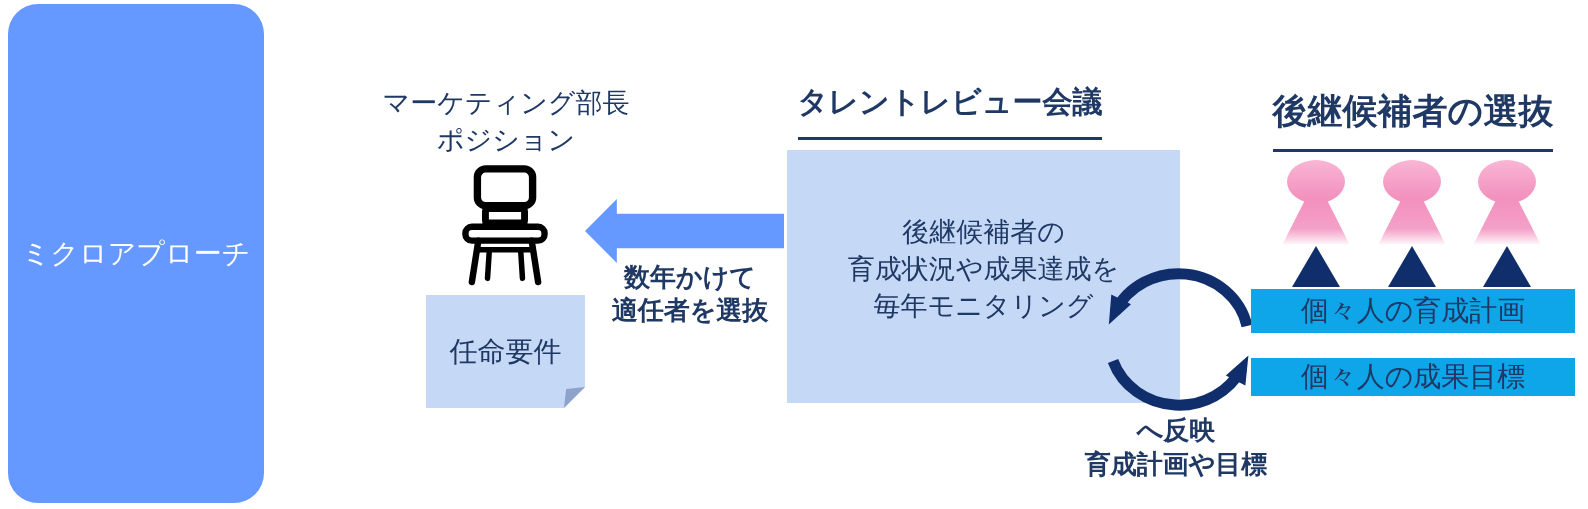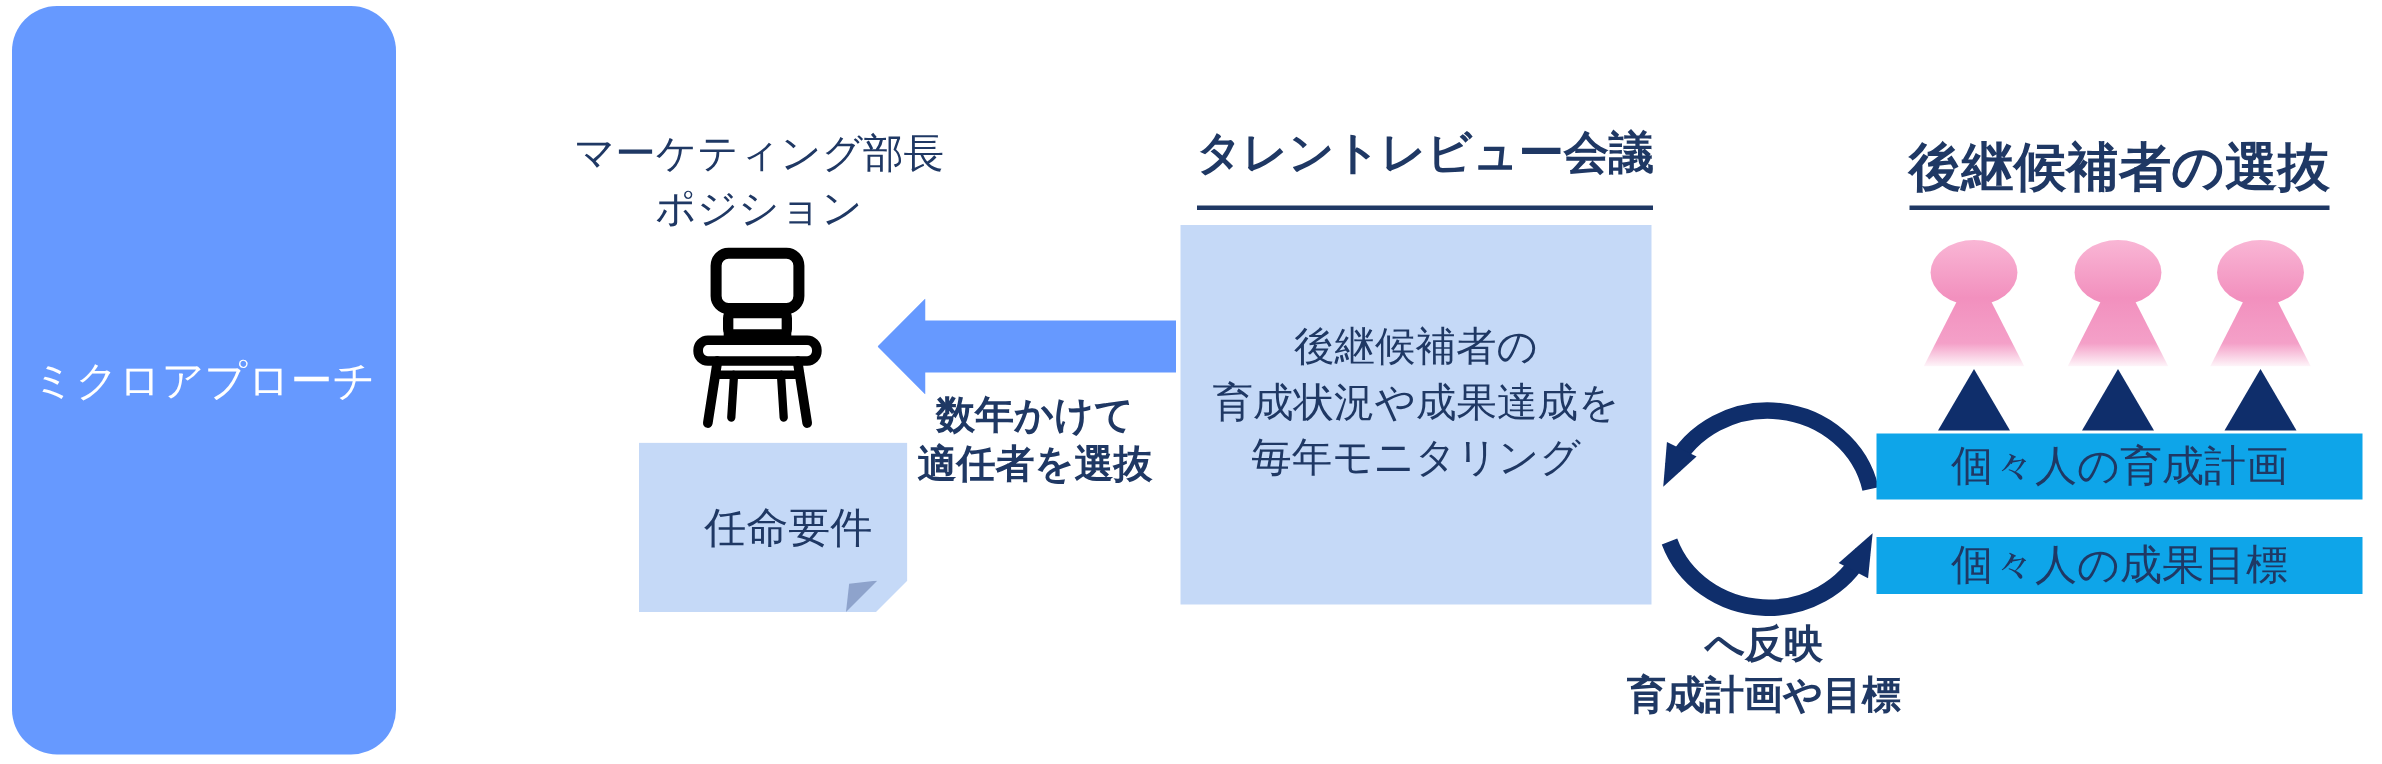--- a/index.html
+++ b/index.html
@@ -20,48 +20,47 @@
 
   
   .pos-label{left:355px;top:84px;width:302px;text-align:center;font-size:27px;line-height:37px;}
   .pos-card{left:426px;top:152px;width:159px;height:256px;}
   .pos-card-top{position:absolute;left:0;top:0;width:159px;height:143px;background:#ffffff;}
   .chair{position:absolute;left:33px;top:12px;}
   .pos-card-bottom{
     position:absolute;left:0;top:143px;width:159px;height:113px;background:#C5D9F7;
     display:flex;align-items:center;justify-content:center;font-size:28px;
     clip-path:polygon(0 0,100% 0,100% calc(100% - 21px),calc(100% - 21px) 100%,0 100%);
-    padding-left:20px;
   }
   .fold{
     position:absolute;right:0;bottom:0;width:21px;height:21px;background:#8EA3CC;
     clip-path:polygon(0 100%,100% 0,10% 10%);
   }
 
   
   .sel-arrow{
     left:585px;top:199px;width:199px;height:64px;background:#6699FF;
     clip-path:polygon(0 50%,16% 0,16% 23%,100% 23%,100% 77%,16% 77%,16% 100%);
   }
   .sel-caption{left:590px;top:261px;width:200px;text-align:center;font-size:26px;font-weight:bold;line-height:33px;}
 
   
   .tr-title{left:787px;top:82px;width:326px;text-align:center;font-size:30px;font-weight:bold;}
   .tr-title span{display:inline-block;border-bottom:3px solid #1F3864;padding-bottom:14px;}
-  .tr-box{left:787px;top:150px;width:314px;height:253px;background:#C5D9F7;}
+  .tr-box{left:787px;top:150px;width:393px;height:253px;background:#C5D9F7;}
   .tr-body{padding-top:63px;text-align:center;font-size:27px;line-height:37px;}
 
   
   .cycle-top-label{left:1100px;top:227px;width:165px;text-align:center;font-size:27px;font-weight:bold;}
   .cycle-bottom-label{left:1026px;top:413px;width:300px;text-align:center;font-size:26px;font-weight:bold;line-height:34px;}
   .cycle-svg{left:1090px;top:262px;}
 
   
   .suc-title{left:1248px;top:88px;width:330px;text-align:center;font-size:35px;font-weight:bold;}
-  .suc-title span{display:inline-block;border-bottom:3px solid #1F3864;padding-bottom:2px;}
+  .suc-title span{display:inline-block;border-bottom:3px solid #1F3864;padding-bottom:14px;}
   .person{width:84px;height:86px;}
   .person-1{left:1274px;top:160px;}
   .person-2{left:1370px;top:160px;}
   .person-3{left:1465px;top:160px;}
   .up-tri{
     width:0;height:0;border-left:24px solid transparent;border-right:24px solid transparent;
     border-bottom:41px solid #0F2E6B;
   }
   .tri-1{left:1292px;top:246px;}
   .tri-2{left:1388px;top:246px;}

